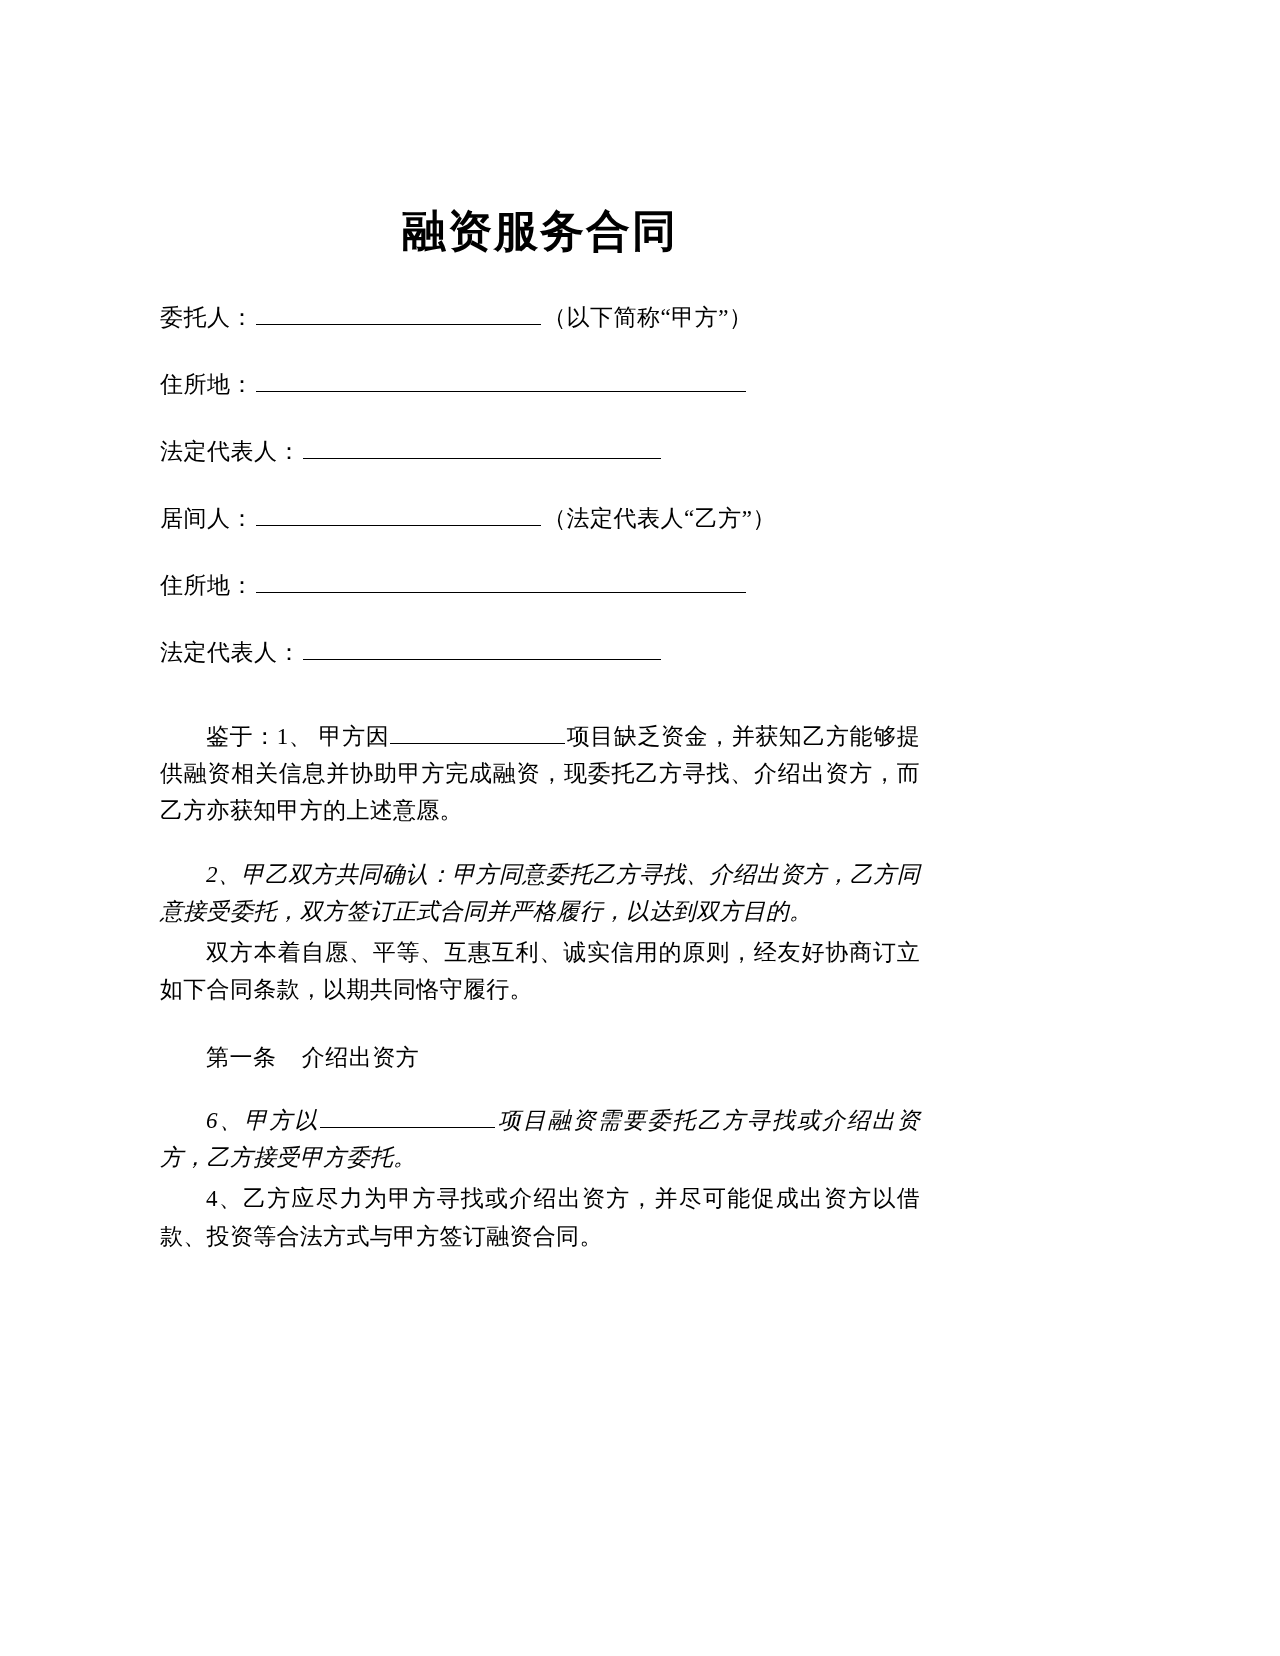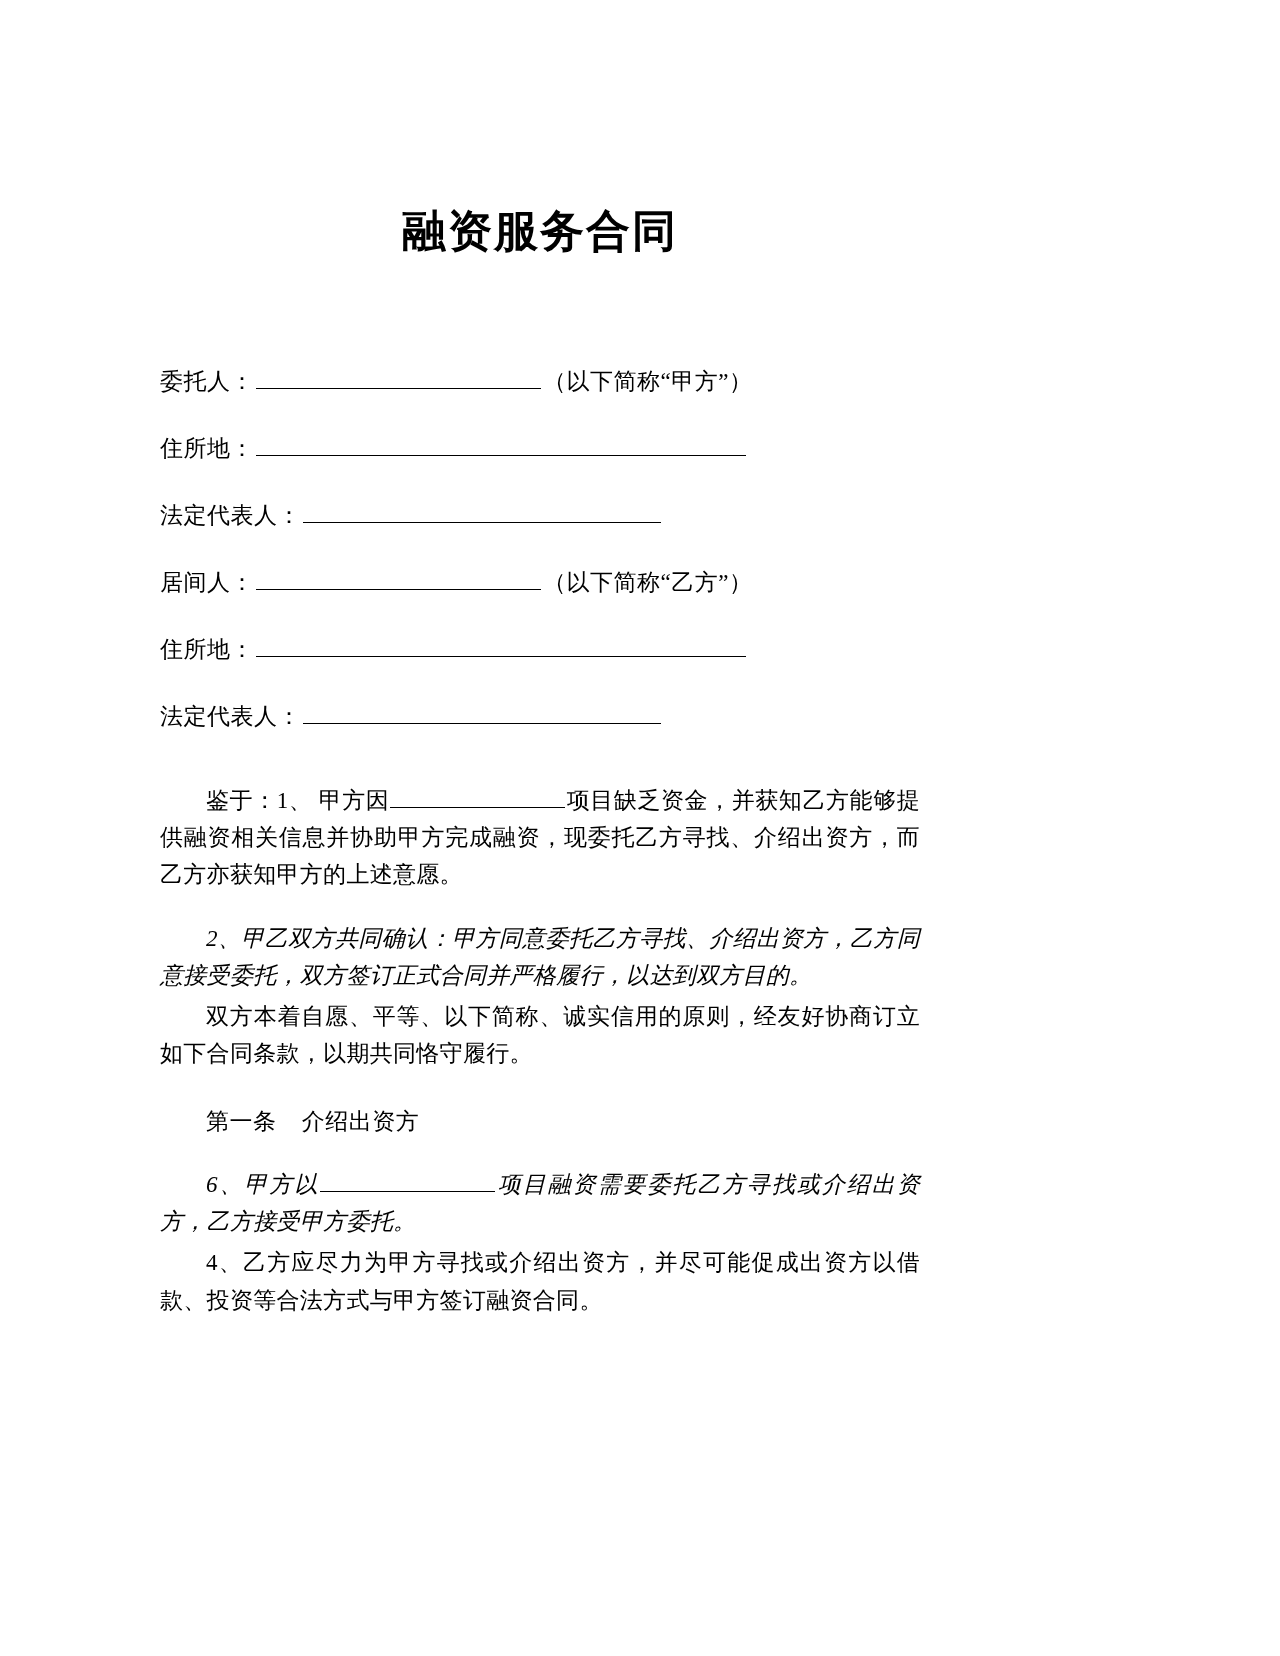--- a/index.html
+++ b/index.html
@@ -31,21 +31,21 @@
     font-weight: bold;
     letter-spacing: 2px;
     font-family: "DejaVu Sans", "Liberation Sans", sans-serif;
     margin: 0;
     padding-top: 205px;
     line-height: 1.2;
   }
 
   
   .party-block {
-    margin-top: 110px;
+    margin-top: 46px;
   }
   .party-row {
     font-size: 23px;
     line-height: 1.0;
     margin-bottom: 42px;
     white-space: nowrap;
   }
   .party-label {
     letter-spacing: 0.5px;
   }
@@ -127,40 +127,40 @@
 
     <div class="party-row">
       <span class="party-label">住所地：</span><span class="fill-line fill-w-addr"></span><span class="party-suffix"></span>
     </div>
 
     <div class="party-row">
       <span class="party-label">法定代表人：</span><span class="fill-line fill-w-legal"></span><span class="party-suffix"></span>
     </div>
 
     <div class="party-row">
-      <span class="party-label">居间人：</span><span class="fill-line fill-w-name"></span><span class="party-suffix">（以下简称“乙方”）</span>
+      <span class="party-label">居间人：</span><span class="fill-line fill-w-name"></span><span class="party-suffix">（法定代表人“乙方”）</span>
     </div>
 
     <div class="party-row">
       <span class="party-label">住所地：</span><span class="fill-line fill-w-addr"></span><span class="party-suffix"></span>
     </div>
 
     <div class="party-row">
       <span class="party-label">法定代表人：</span><span class="fill-line fill-w-legal"></span><span class="party-suffix"></span>
     </div>
 
   </div>
 
   <div class="body-block">
 
     <p class="para indent gap-after"><span>鉴于：1、 甲方因</span><span class="inline-blank"></span><span>项目缺乏资金，并获知乙方能够提供融资相关信息并协助甲方完成融资，现委托乙方寻找、介绍出资方，而乙方亦获知甲方的上述意愿。</span></p>
 
     <p class="para indent gap-small">2、甲乙双方共同确认：甲方同意委托乙方寻找、介绍出资方，乙方同意接受委托，双方签订正式合同并严格履行，以达到双方目的。</p>
 
-    <p class="para indent">双方本着自愿、平等、以下简称、诚实信用的原则，经友好协商订立如下合同条款，以期共同恪守履行。</p>
+    <p class="para indent">双方本着自愿、平等、互惠互利、诚实信用的原则，经友好协商订立如下合同条款，以期共同恪守履行。</p>
 
   </div>
 
   <div>
 
     <div class="section-head"><span>第一条</span><span class="sec-sep"></span><span>介绍出资方</span></div>
 
     <p class="para indent gap-small"><span>6、甲方以</span><span class="inline-blank"></span><span>项目融资需要委托乙方寻找或介绍出资方，乙方接受甲方委托。</span></p>
 
     <p class="para indent">4、乙方应尽力为甲方寻找或介绍出资方，并尽可能促成出资方以借款、投资等合法方式与甲方签订融资合同。</p>

